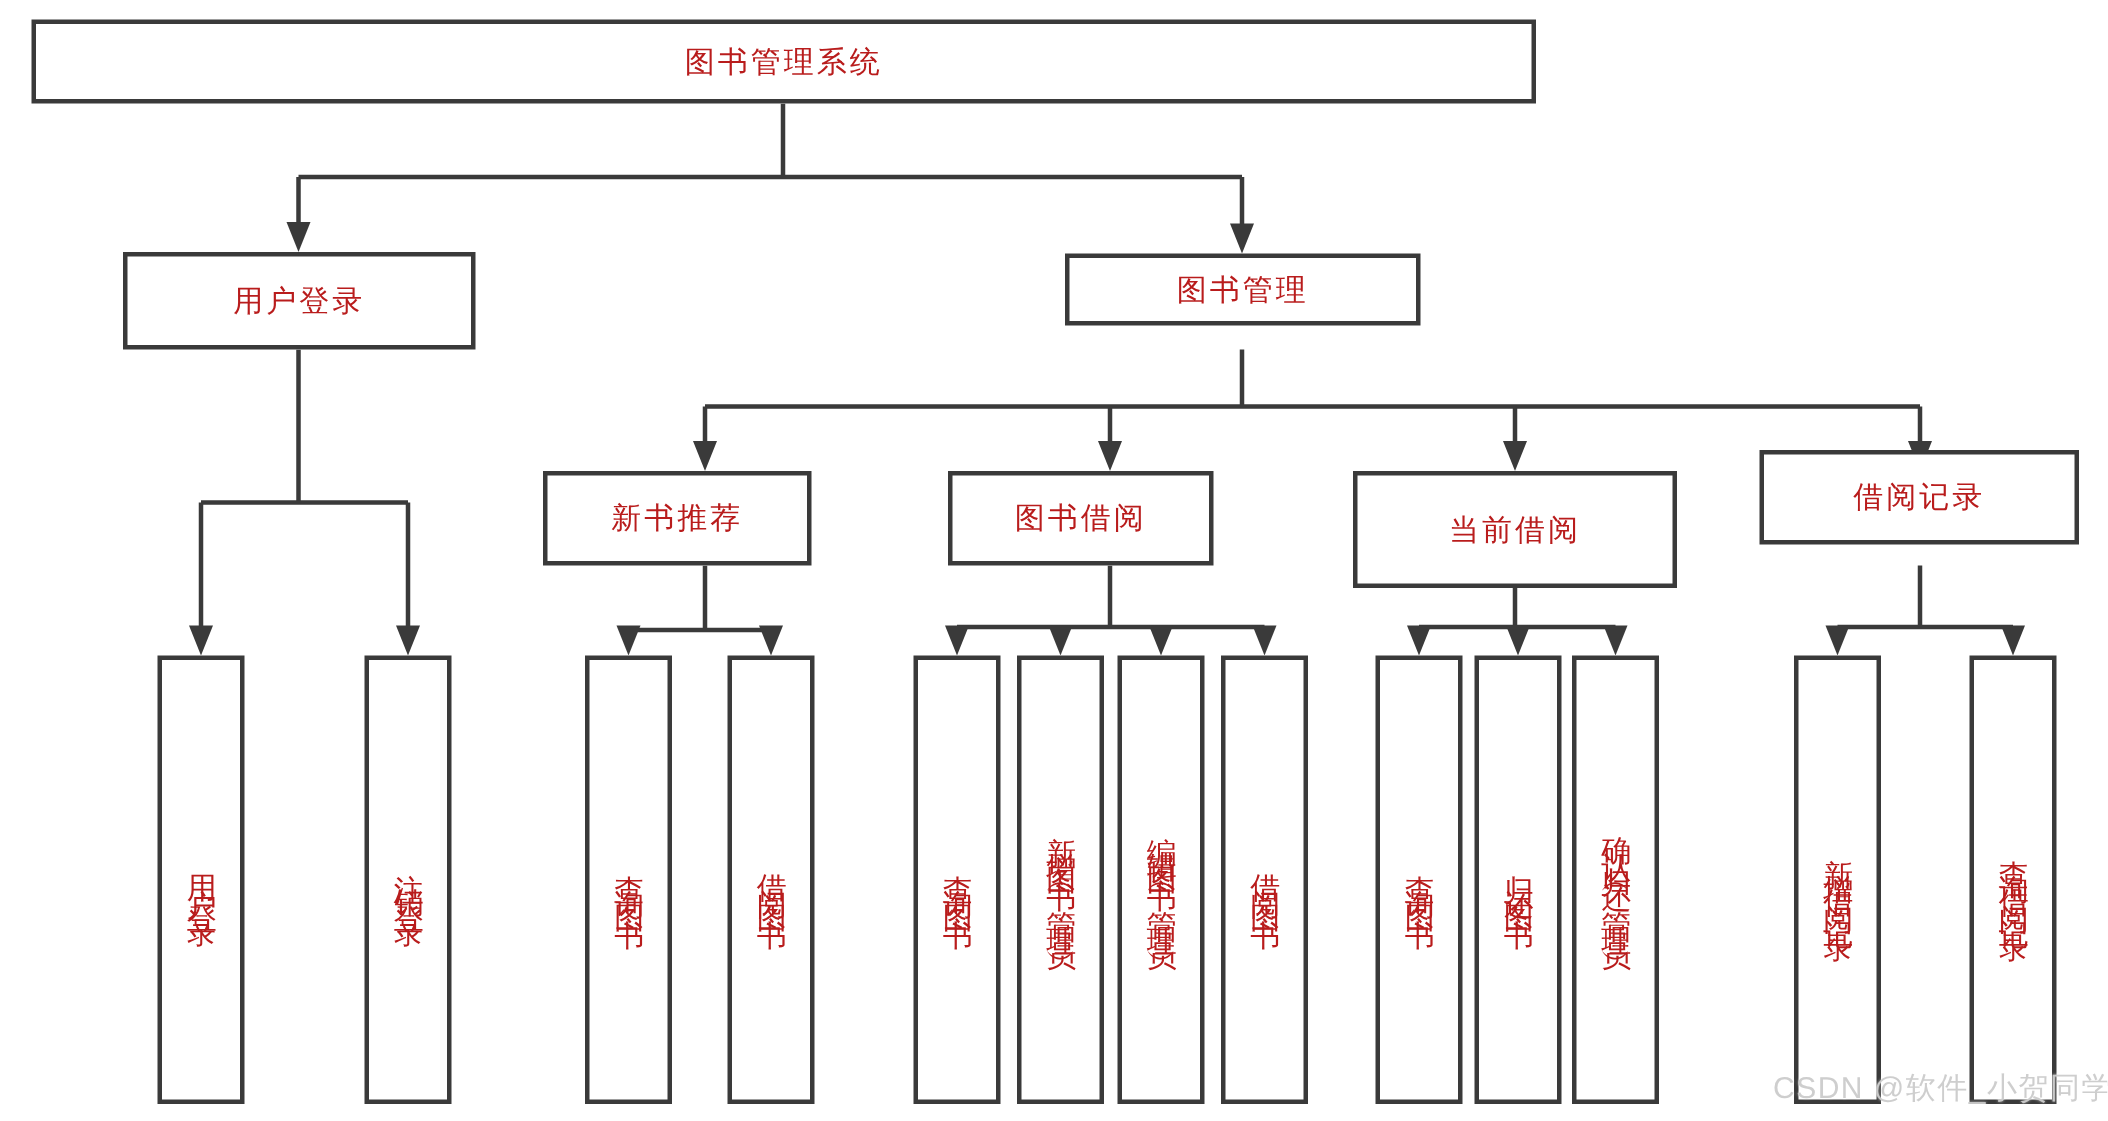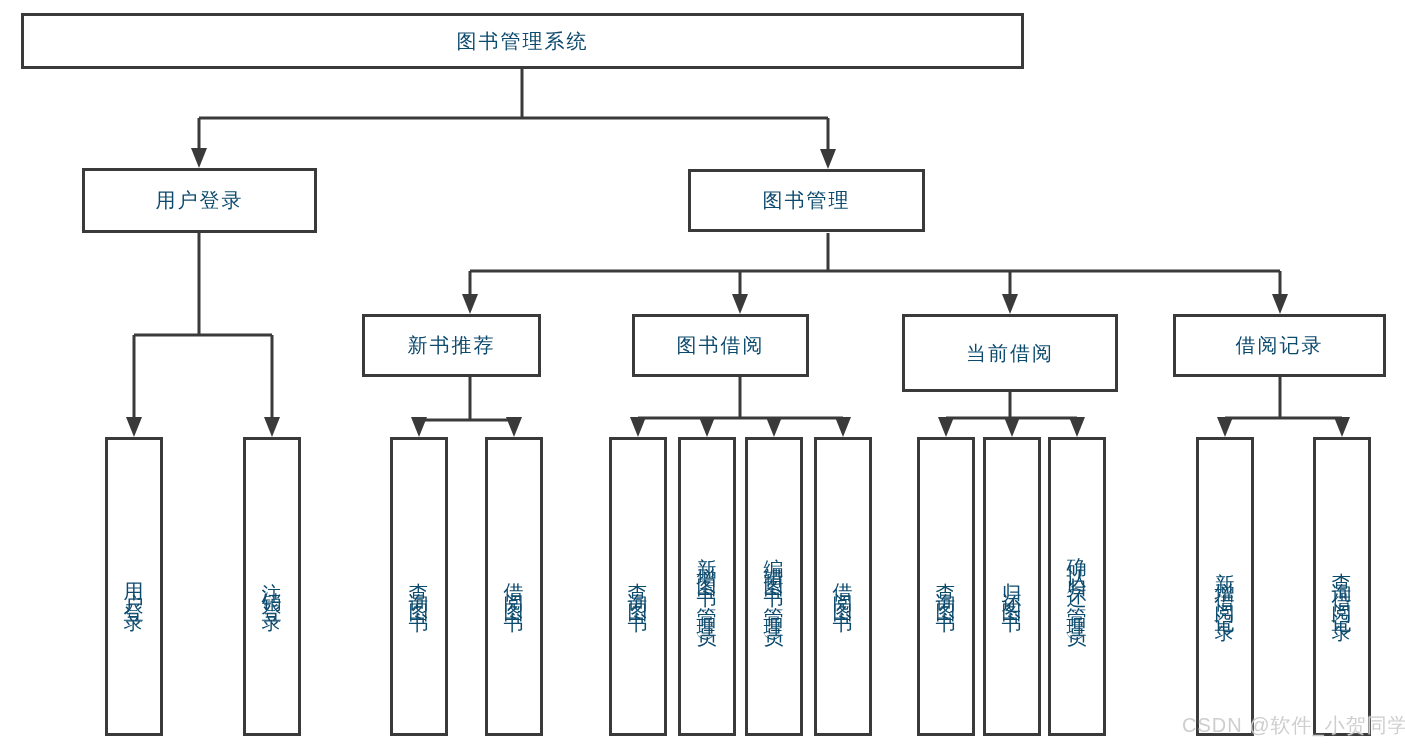--- a/index.html
+++ b/index.html
@@ -19,21 +19,21 @@
     position: absolute;
     left: 0; top: 0;
     width: 1405px; height: 747px;
     pointer-events: none;
   }
   .node {
     position: absolute;
     box-sizing: border-box;
     border: 3px solid #3a3a3a;
     background: #ffffff;
-    color: #0c4a6e;
+    color: #b91c1c;
     display: flex;
     align-items: center;
     justify-content: center;
     text-align: center;
   }
   .h-node {
     font-size: 20px;
     letter-spacing: 2px;
     white-space: nowrap;
   }
@@ -41,26 +41,26 @@
     writing-mode: vertical-rl;
     text-orientation: mixed;
     font-size: 20px;
     letter-spacing: 10px;
     line-height: 1;
   }
   
   .n-root  { left: 21px;   top: 13px;  width: 1003px; height: 56px; }
   
   .n-login { left: 82px;   top: 168px; width: 235px;  height: 65px; }
-  .n-mgmt  { left: 688px;  top: 169px; width: 237px;  height: 63px; }
+  .n-mgmt  { left: 710px;  top: 169px; width: 237px;  height: 48px; }
   
   .n-rec   { left: 362px;  top: 314px; width: 179px;  height: 63px; }
   .n-bor   { left: 632px;  top: 314px; width: 177px;  height: 63px; }
   .n-cur   { left: 902px;  top: 314px; width: 216px;  height: 78px; }
-  .n-rcd   { left: 1173px; top: 314px; width: 213px;  height: 63px; }
+  .n-rcd   { left: 1173px; top: 300px; width: 213px;  height: 63px; }
   
   .leaf { top: 437px; width: 58px; height: 299px; }
   .l-1  { left: 105px; }
   .l-2  { left: 243px; }
   .l-3  { left: 390px; }
   .l-4  { left: 485px; }
   .l-5  { left: 609px; }
   .l-6  { left: 678px; }
   .l-7  { left: 745px; }
   .l-8  { left: 814px; }

